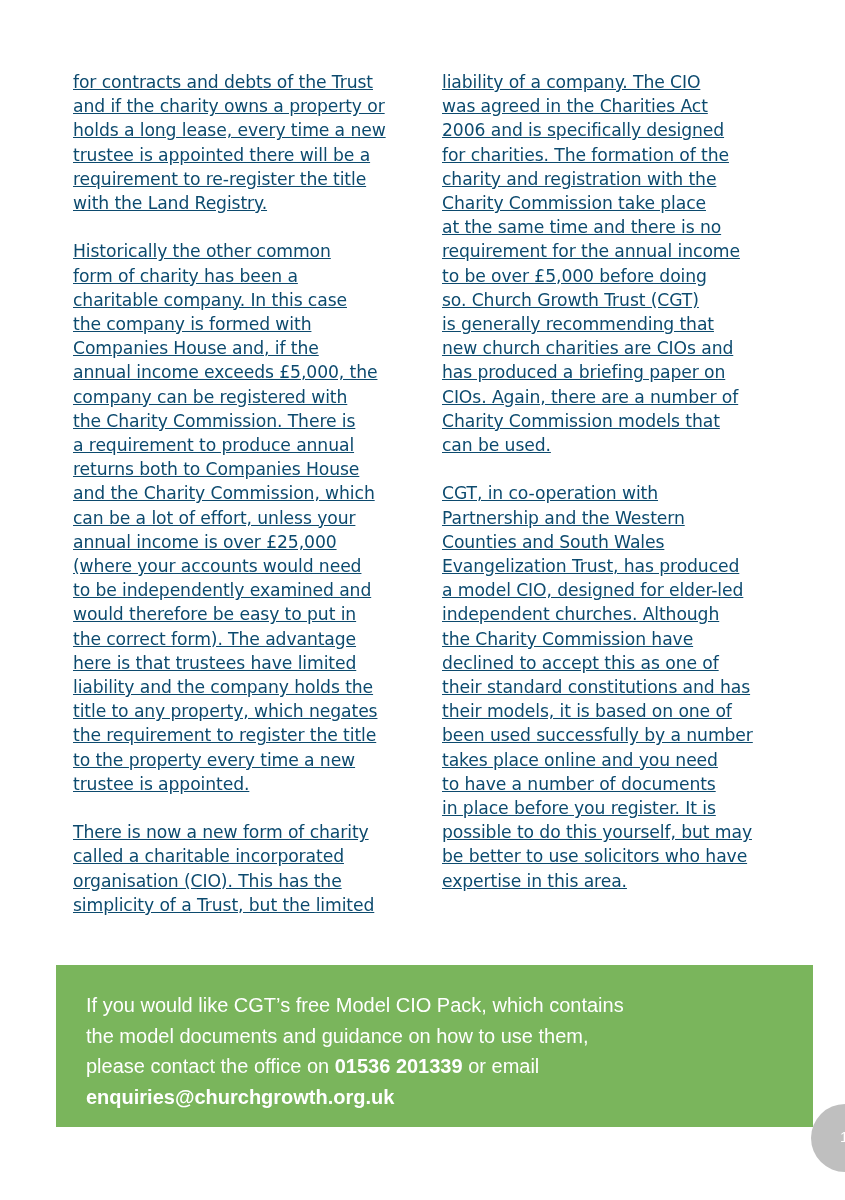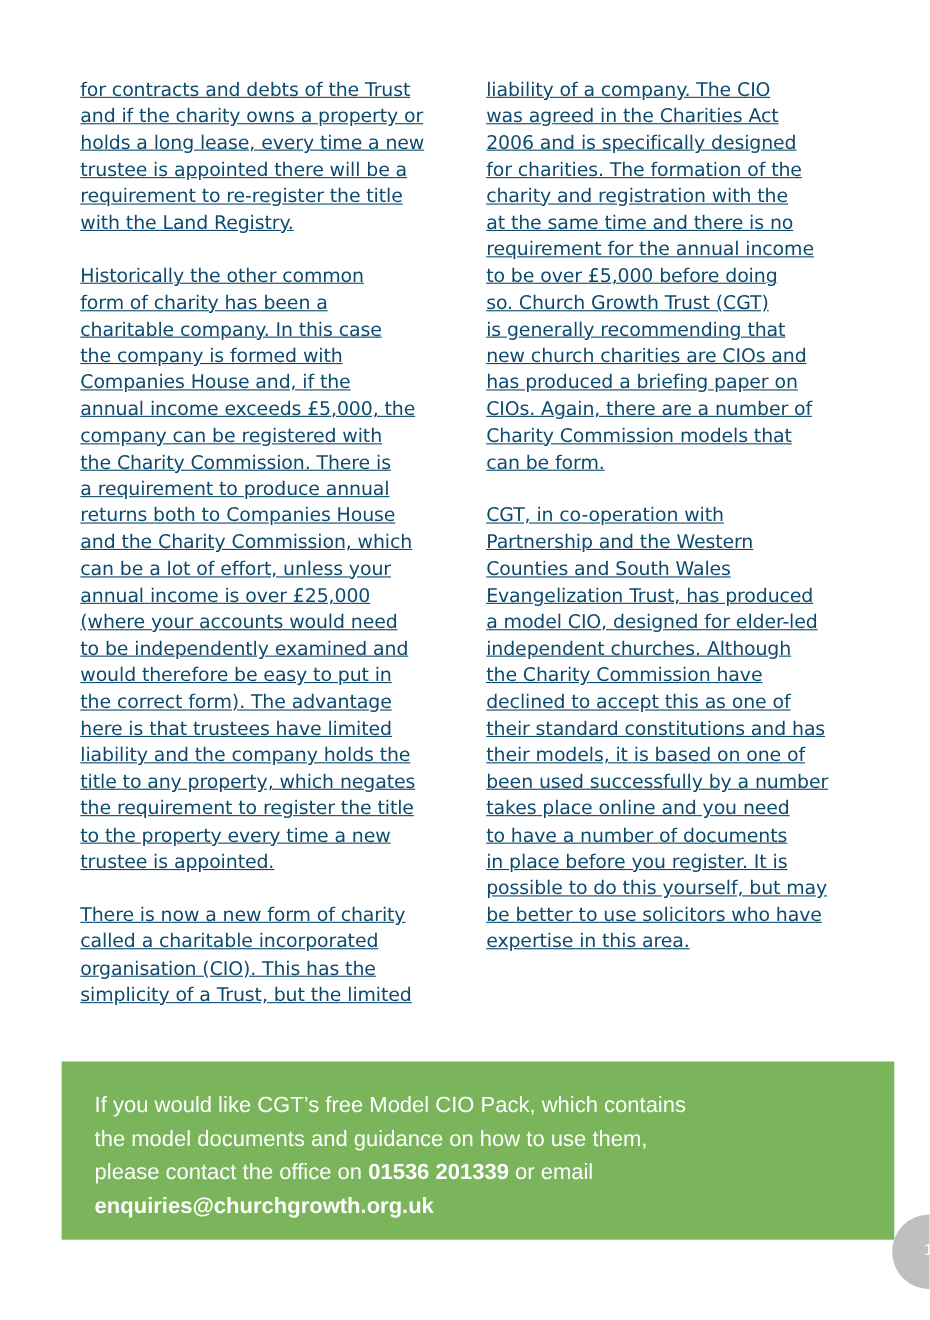--- a/index.html
+++ b/index.html
@@ -59,30 +59,31 @@
       <span class="line">simplicity of a Trust, but the limited</span>
     </div>
   </div>
 <div class="col col-right" id="right-col">
     <div class="para">
       <span class="line">liability of a company. The CIO</span>
       <span class="line">was agreed in the Charities Act</span>
       <span class="line">2006 and is specifically designed</span>
       <span class="line">for charities. The formation of the</span>
       <span class="line">charity and registration with the</span>
+      <span class="line">Charity Commission take place</span>
       <span class="line">at the same time and there is no</span>
       <span class="line">requirement for the annual income</span>
       <span class="line">to be over £5,000 before doing</span>
       <span class="line">so. Church Growth Trust (CGT)</span>
       <span class="line">is generally recommending that</span>
       <span class="line">new church charities are CIOs and</span>
       <span class="line">has produced a briefing paper on</span>
       <span class="line">CIOs. Again, there are a number of</span>
       <span class="line">Charity Commission models that</span>
-      <span class="line">can be form.</span>
+      <span class="line">can be used.</span>
     </div>
     <div class="para">
       <span class="line">CGT, in co-operation with</span>
       <span class="line">Partnership and the Western</span>
       <span class="line">Counties and South Wales</span>
       <span class="line">Evangelization Trust, has produced</span>
       <span class="line">a model CIO, designed for elder-led</span>
       <span class="line">independent churches. Although</span>
       <span class="line">the Charity Commission have</span>
       <span class="line">declined to accept this as one of</span>

